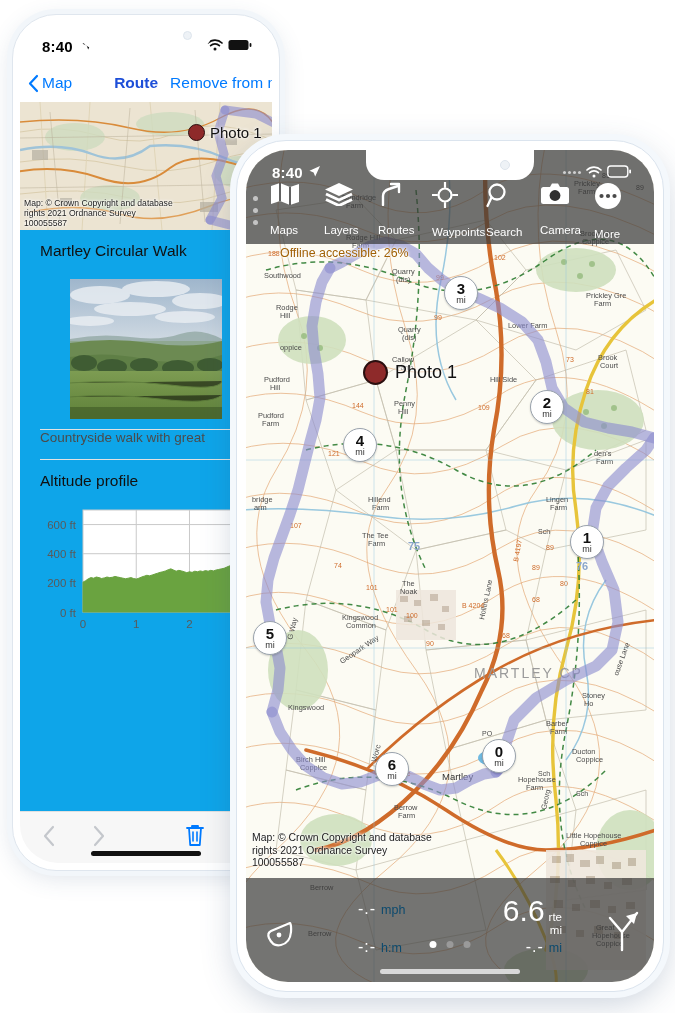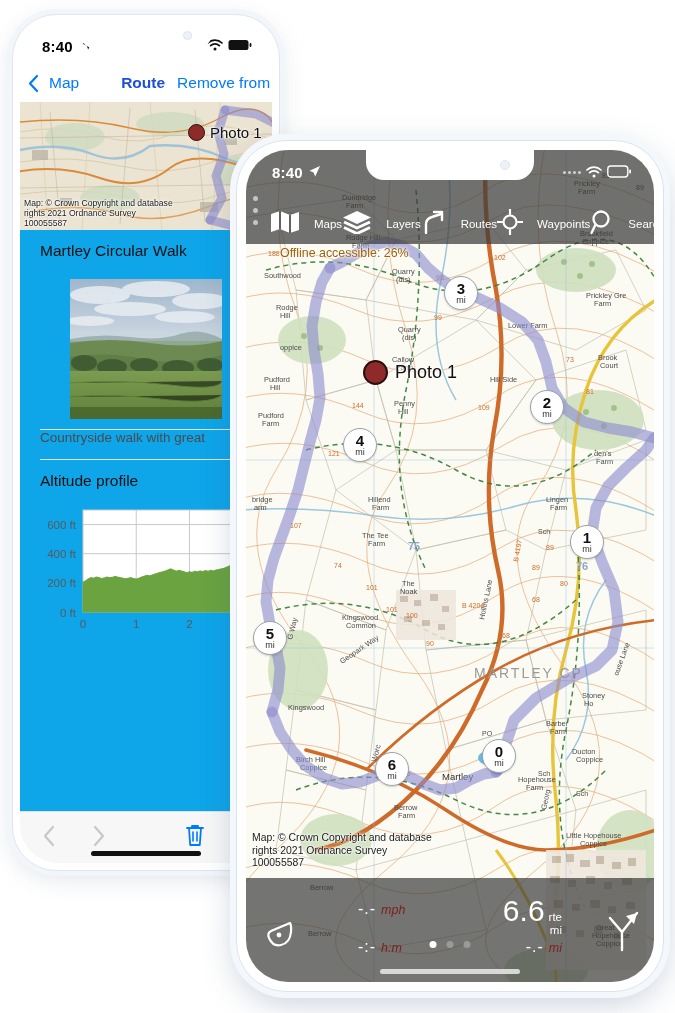--- a/index.html
+++ b/index.html
@@ -44,21 +44,21 @@
   .sb-right { display: flex; align-items: center; gap: 5px; }
   .dots4 { display: flex; gap: 2px; align-items: flex-end; }
   .dots4 i { width: 3px; height: 3px; background: #c9ced4; border-radius: 50%; display: block; }
   .loc-arrow { margin-left: 4px; }
 
   .navbar-b {
     position: absolute; top: 42px; left: 0; right: 0; height: 38px;
     display: flex; align-items: center; background: #fff; z-index: 6;
     padding: 0 8px;
   }
-  .nav-back { display: flex; align-items: center; color: #007aff; font-size: 15.5px; gap: 10px; }
+  .nav-back { display: flex; align-items: center; color: #007aff; font-size: 15.5px; gap: 3px; }
   .nav-title { font-size: 15.5px; font-weight: bold; color: #1d4ed8; margin-left: 42px; }
   .nav-action { color: #007aff; font-size: 15.5px; margin-left: 12px; white-space: nowrap; }
 
   .content-b { position: absolute; top: 80px; left: 0; right: 0; bottom: 52px; background: #0ea5e9; overflow: hidden; }
   .attrib {
     position: absolute; left: 4px; bottom: 2px;
     font-size: 8.6px; line-height: 1.18; color: #1d1d1d;
     text-shadow: 0 0 2px #fff, 0 0 3px #fff, 0 0 4px #fff;
     max-width: 150px;
   }
@@ -122,21 +122,21 @@
     display: flex; align-items: center; justify-content: space-between;
     padding: 5px 22px 0 26px; z-index: 26; color: #fff;
   }
   .sb-time-f { font-size: 15px; font-weight: bold; color: #fff; letter-spacing: .2px; }
 
   .topbar-f {
     position: absolute; top: 0; left: 0; right: 0; height: 94px;
     background: rgba(58,58,58,.72); z-index: 25;
   }
   .tools { position: absolute; bottom: 4px; left: 24px; right: 6px; display: flex; }
-  .tool { flex: 1; display: flex; flex-direction: row; align-items: center; gap: 14px; }
+  .tool { flex: 1; display: flex; flex-direction: column; gap: 14px; }
   .tool-label { font-size: 11.5px; color: #fff; }
   .handle-dots {
     position: absolute; left: 7px; top: 46px; display: flex; flex-direction: column; gap: 7px; z-index: 27;
   }
   .handle-dots i { width: 5px; height: 5px; border-radius: 50%; background: #c4c4c4; display: block; }
 
   .offline-banner {
     position: absolute; top: 96px; left: 6px; z-index: 24;
     font-size: 12.4px; color: #a16207;
     text-shadow: 0 0 2px #fff, 0 0 3px #fff, 0 0 4px #fff;
@@ -162,21 +162,21 @@
   .pin-dot-f { width: 25px; height: 25px; border-radius: 50%; background: #8e2a2a; border: 2px solid #2a0f0f; }
   .pin-label-f { font-size: 18px; color: #111; text-shadow: 0 0 3px #fff, 0 0 5px #fff; white-space: nowrap; }
 
   .bottombar-f {
     position: absolute; bottom: 0; left: 0; right: 0; height: 104px;
     background: rgba(58,58,58,.70); z-index: 25; color: #fff;
   }
 
   .stat-col { position: absolute; display: flex; align-items: baseline; gap: 5px; }
   .stat-val { font-size: 16px; color: #fff; letter-spacing: 1px; }
-  .stat-unit { font-size: 12.5px; color: #7f1d1d; font-style: italic; }
+  .stat-unit { font-size: 12.5px; color: #0c4a6e; }
   .big-stat { position: absolute; right: 92px; top: 16px; display: flex; align-items: baseline; gap: 4px; }
   .big-val { font-size: 30px; color: #fff; }
   .big-unit { display: flex; flex-direction: column; font-size: 11.5px; color: #fff; line-height: 1.15; align-items: flex-end; }
   .page-dots { position: absolute; left: 50%; transform: translateX(-50%); bottom: 34px; display: flex; gap: 10px; }
   .page-dots i { width: 7px; height: 7px; border-radius: 50%; background: #9a9a9a; display: block; }
   .page-dots i.on { background: #fff; }
   .home-ind-f {
     position: absolute; bottom: 8px; left: 50%; transform: translateX(-50%);
     width: 140px; height: 5px; border-radius: 3px; background: #d8d8d8; z-index: 28;
   }

